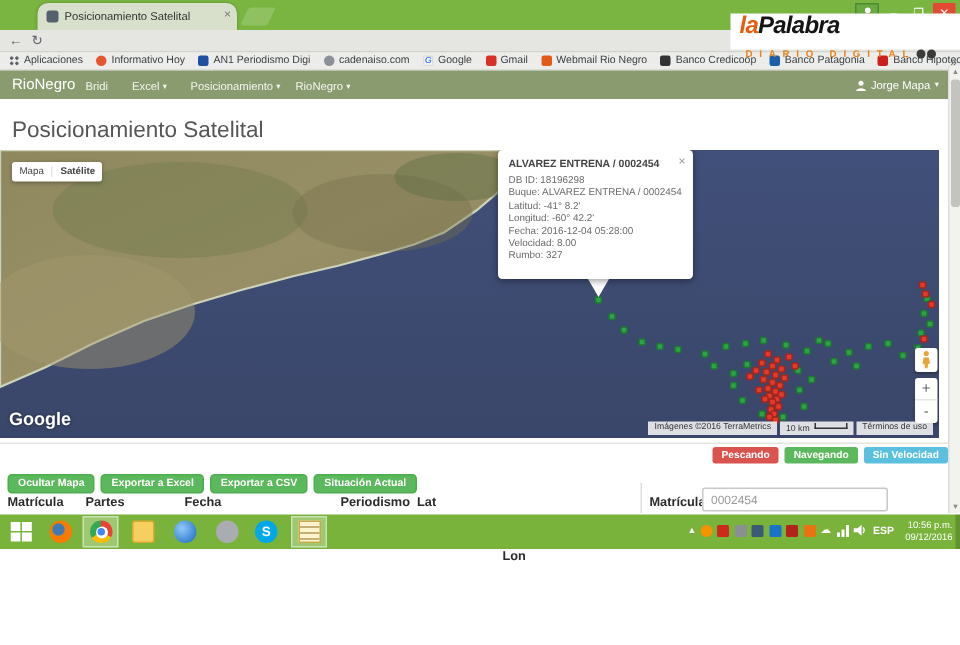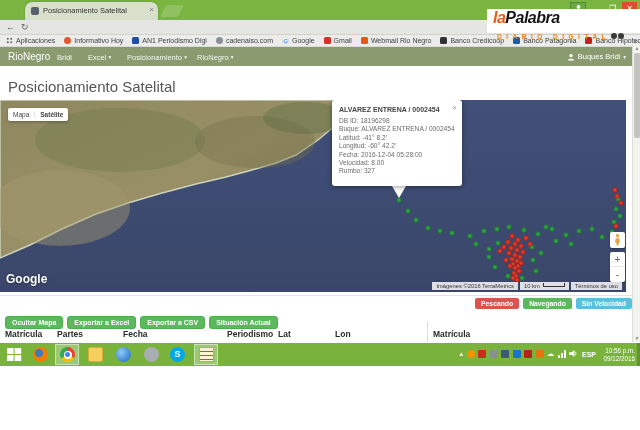--- a/index.html
+++ b/index.html
@@ -235,21 +235,21 @@
     <span class="brand">RioNegro</span>
     <span class="nav-item" style="left:57px;"><span>Bridi</span></span>
     <span class="nav-item" style="left:88px;"><span>Excel</span> <span class="caret">▾</span></span>
     <span class="nav-item" style="left:127px;"><span>Posicionamiento</span> <span class="caret">▾</span></span>
     <span class="nav-item" style="left:197px;"><span>RioNegro</span> <span class="caret">▾</span></span>
     <span class="nav-user">
       <svg width="8" height="8" viewBox="0 0 10 10">
           <circle cx="5" cy="3.2" r="2.1" fill="#fff"></circle>
           <path d="M1 9.5 C1 6.5 9 6.5 9 9.5 Z" fill="#fff"></path>
         </svg>
-      <span>Buques Bridi</span> 
+      <span>Jorge Mapa</span> 
         <span class="caret">▾</span>
     </span>
   </div>
 
   <div class="page-title">Posicionamiento Satelital</div>
 
   <div class="map">
     <svg class="land-svg" width="626" height="192">
       <defs>
         <linearGradient id="lg" x1="0" y1="0" x2="1" y2="1">
@@ -387,24 +387,25 @@
     <button class="btn-green">Exportar a Excel</button>
     <button class="btn-green">Exportar a CSV</button>
     <button class="btn-green">Situación Actual</button>
   </div>
 
   <span class="thead" style="left:5px;">Matrícula</span>
   <span class="thead" style="left:57px;">Partes</span>
   <span class="thead" style="left:123px;">Fecha</span>
   <span class="thead" style="left:227px;">Periodismo</span>
   <span class="thead" style="left:278px;">Lat</span>
-  <span class="thead" style="left:335px;">Lon</span>
+  <span class="thead" style="left:335px;margin-top:36px;">Lon</span>
 
   <div class="vline"></div>
   <span class="filter-label">Matrícula</span>
+  <input class="filter-input" type="text" value="0002454" style="">
 
   <div class="scrollbar">
     <span class="sb-arrow" style="top:1px;">▲</span>
     <div class="sb-thumb"></div>
     <span class="sb-arrow" style="bottom:1px;">▼</span>
   </div>
 
   <div class="taskbar">
     <svg class="tb-icon" style="left:7px;" viewBox="0 0 15 15">
       <rect x="0" y="1" width="6.6" height="6" fill="#fff"></rect>

